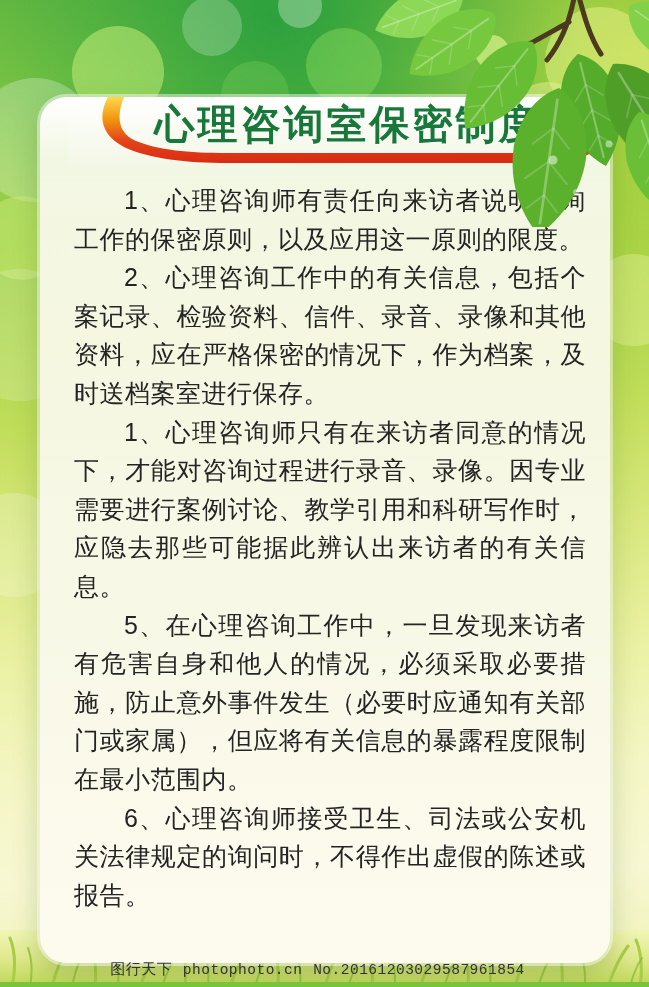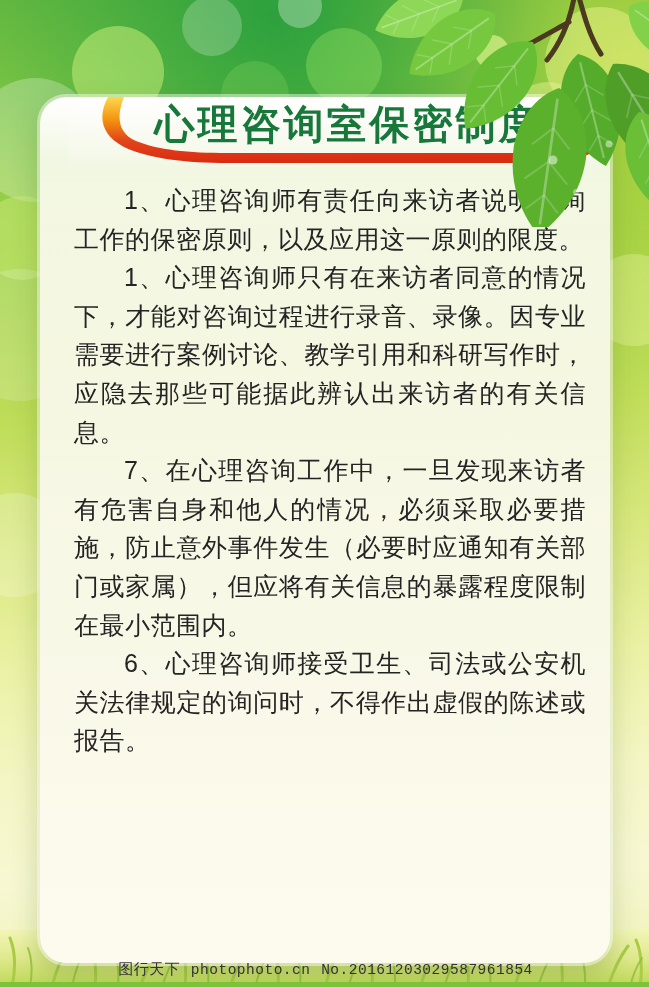--- a/index.html
+++ b/index.html
@@ -50,21 +50,21 @@
     margin:0; text-indent:2em;
     font-size:25px; line-height:38.6px; letter-spacing:.5px;
     color:#242424; text-align:justify; text-justify:inter-ideograph;
   }
   
   .leaves{position:absolute; top:-8px; right:-12px; width:290px; height:235px; z-index:4; pointer-events:none;}
   
   .grass{position:absolute; left:0; bottom:0; width:649px; height:57px; z-index:2;}
   .bottom-strip{position:absolute; left:0; bottom:0; width:649px; height:5px; background:#7cc33c; z-index:5;}
   .watermark{
-    position:absolute; left:16px; bottom:8px; width:625px; z-index:6;
+    position:absolute; left:8px; bottom:8px; width:625px; z-index:6;
     text-align:center; font-size:15px; color:#333; letter-spacing:.5px;
   }
   .watermark .site, .watermark .serial{font-family:"Liberation Mono", monospace; font-size:14.5px;}
   .watermark span{margin:0 6px 0 0;}
 </style>
 </head>
 <body>
 
 <div class="stage">
 
@@ -153,22 +153,23 @@
           C536,42 512,54 462,56
           L160,56
           C120,56 90,53 68,44
           C50,36 48,20 56,0 Z"></path>
       </svg>
       <h1>心理咨询室保密制度</h1>
     </div>
 
     <div class="content">
       <p>1、心理咨询师有责任向来访者说明咨询工作的保密原则，以及应用这一原则的限度。</p>
+      <p>2、心理咨询工作中的有关信息，包括个案记录、检验资料、信件、录音、录像和其他资料，应在严格保密的情况下，作为档案，及时送档案室进行保存。</p>
       <p>1、心理咨询师只有在来访者同意的情况下，才能对咨询过程进行录音、录像。因专业需要进行案例讨论、教学引用和科研写作时，应隐去那些可能据此辨认出来访者的有关信息。</p>
-      <p>7、在心理咨询工作中，一旦发现来访者有危害自身和他人的情况，必须采取必要措施，防止意外事件发生（必要时应通知有关部门或家属），但应将有关信息的暴露程度限制在最小范围内。</p>
+      <p>5、在心理咨询工作中，一旦发现来访者有危害自身和他人的情况，必须采取必要措施，防止意外事件发生（必要时应通知有关部门或家属），但应将有关信息的暴露程度限制在最小范围内。</p>
       <p>6、心理咨询师接受卫生、司法或公安机关法律规定的询问时，不得作出虚假的陈述或报告。</p>
     </div>
   </div>
 
   <svg class="leaves" viewBox="0 0 290 235">
     <defs>
       <g id="leafg">
         <path d="M0,0 C16,8 28,28 27,52 C26,78 13,98 0,110 C-13,98 -26,78 -27,52 C-28,28 -16,8 0,0 Z"></path>
         <path d="M0,8 L0,102" fill="none" stroke="#ffffff" stroke-opacity="0.30" stroke-width="2"></path>
         <path d="M0,30 L14,44 M0,30 L-14,44 M0,55 L16,70 M0,55 L-16,70 M0,80 L12,92 M0,80 L-12,92" fill="none" stroke="#ffffff" stroke-opacity="0.18" stroke-width="1.5"></path>

